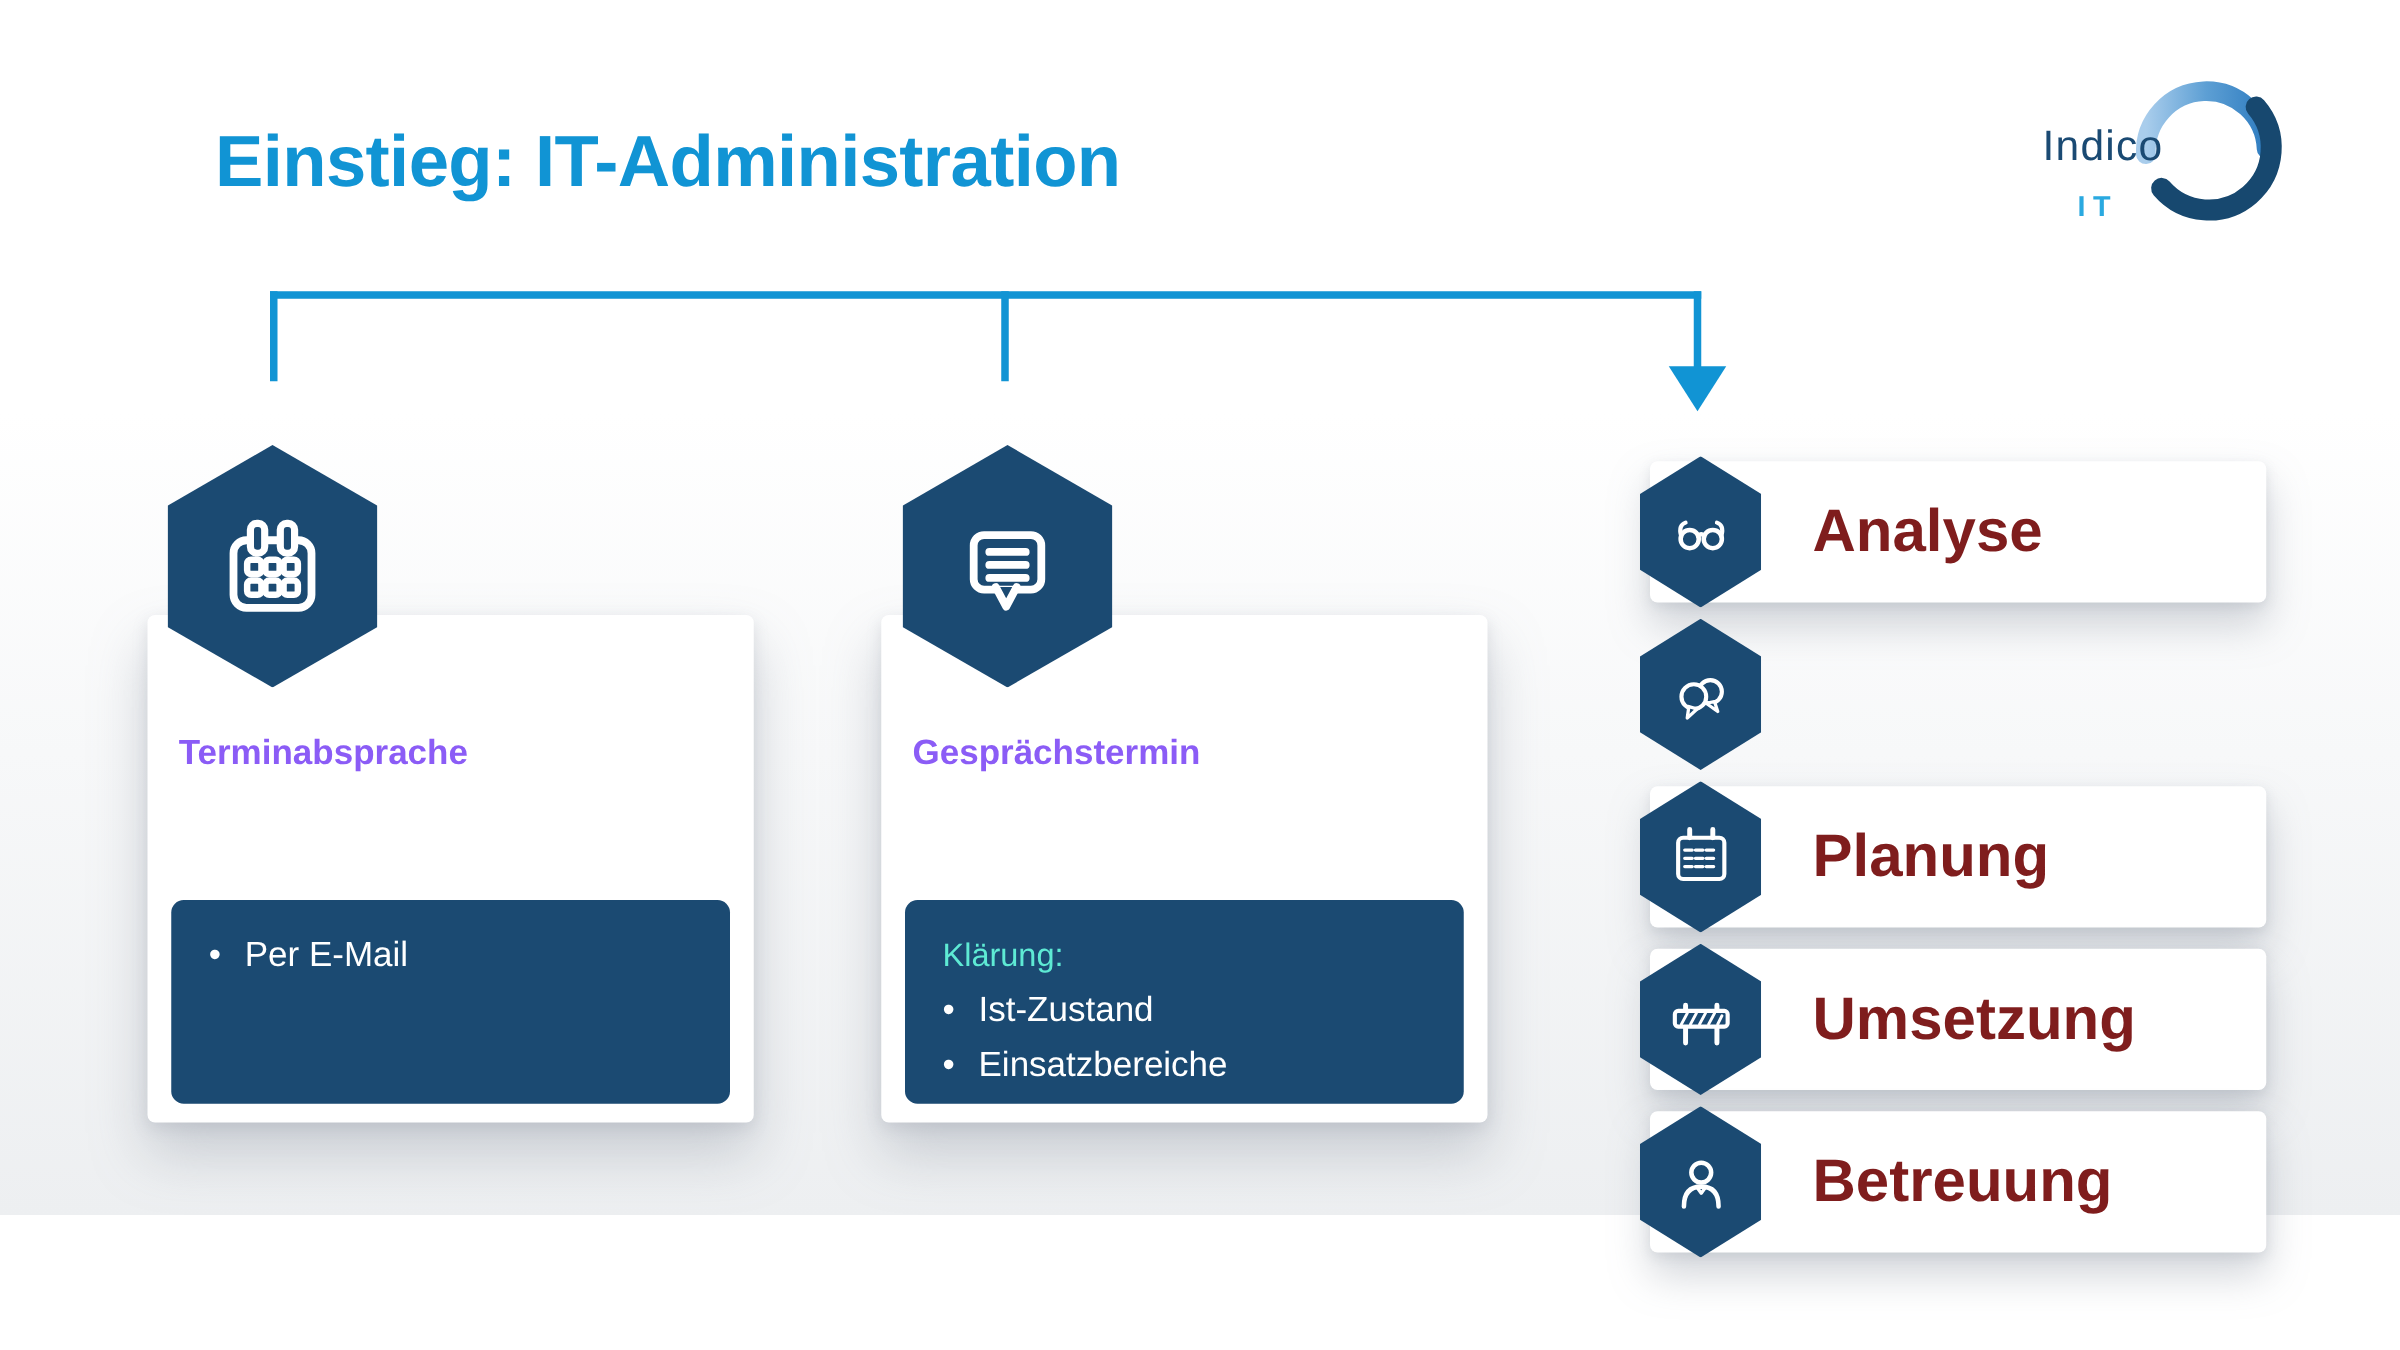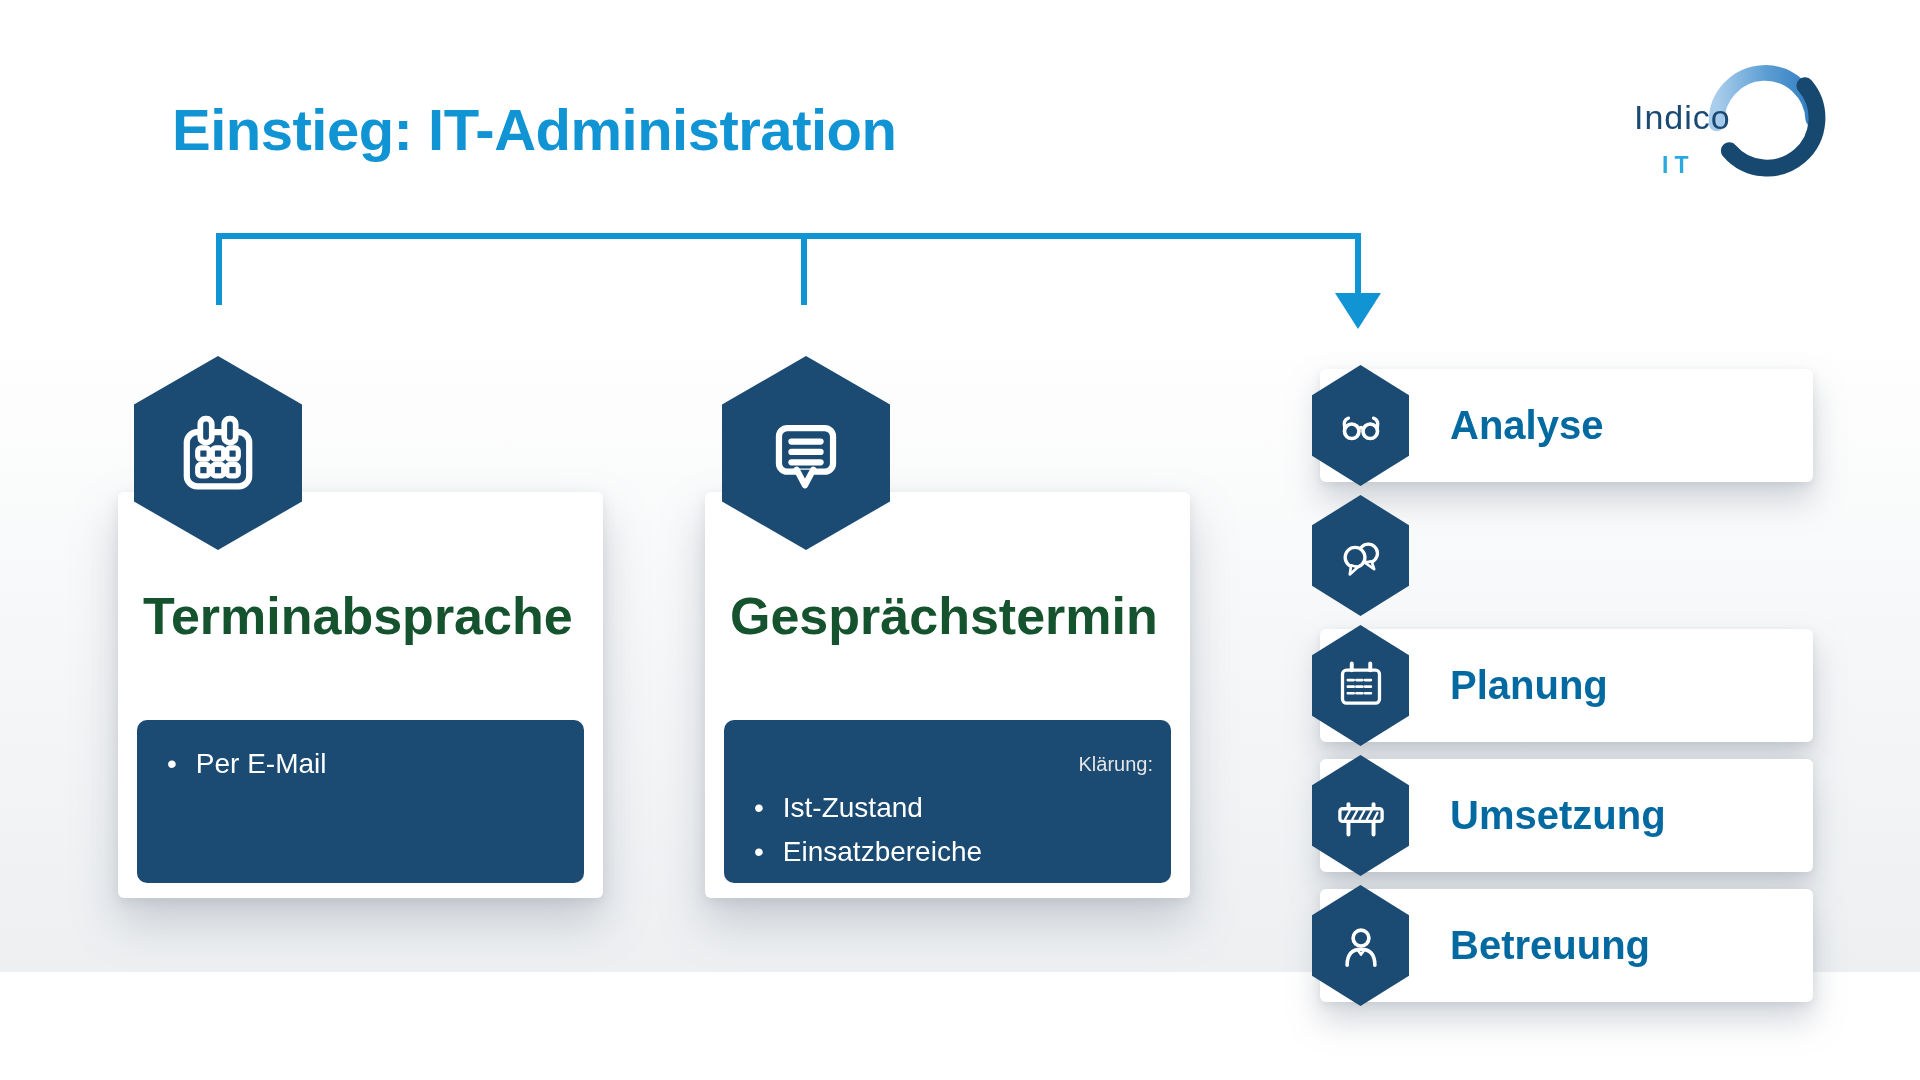--- a/index.html
+++ b/index.html
@@ -58,42 +58,42 @@
     clip-path:polygon(50% 0,100% 25%,100% 75%,50% 100%,0 75%,0 25%);
     display:flex; align-items:center; justify-content:center;
     z-index:3;
   }
   .hex-lg-1{ left:134px; }
   .hex-lg-2{ left:722px; }
   .hex-lg svg{ width:104px; height:104px; }
 
   .card-heading{
     position:absolute; left:25px; top:94px;
-    font-size:52px; font-weight:bold; color:#14532d;
+    font-size:28px; font-weight:bold; color:#8b5cf6;
   }
 
   .card-box{
     position:absolute; left:19px; top:228px; width:447px; height:163px;
     background:#1b4a72; border-radius:10px;
     padding:22px 18px 0 30px; color:#fff;
   }
-  .box-header{ font-size:20px; line-height:44px; color:#e5e5e5;text-align:right; }
+  .box-header{ font-size:26px; line-height:44px; color:#5eead4; }
   .bullet-row{ display:flex; align-items:flex-start; font-size:28px; line-height:44px; }
   .bullet-row::before{ content:"\2022"; margin-right:19px; font-size:28px; line-height:44px; }
 
   
   .step-bar{
     position:absolute; left:1320px; width:493px; height:113px;
     background:#fff; border-radius:6px;
     box-shadow:0 18px 32px rgba(125,135,148,.35), 0 3px 9px rgba(125,135,148,.16);
   }
   .step-label{
     position:absolute; left:130px; top:0; height:113px;
     display:flex; align-items:center;
-    font-size:40px; font-weight:bold; color:#0369a1;
+    font-size:48px; font-weight:bold; color:#7f1d1d;
   }
   .hex-sm{
     position:absolute; left:1312px; width:97px; height:121px;
     background:#1b4a72;
     clip-path:polygon(50% 0,100% 25%,100% 75%,50% 100%,0 75%,0 25%);
     display:flex; align-items:center; justify-content:center;
     z-index:3;
   }
   .hex-sm svg{ width:66px; height:66px; }
 

